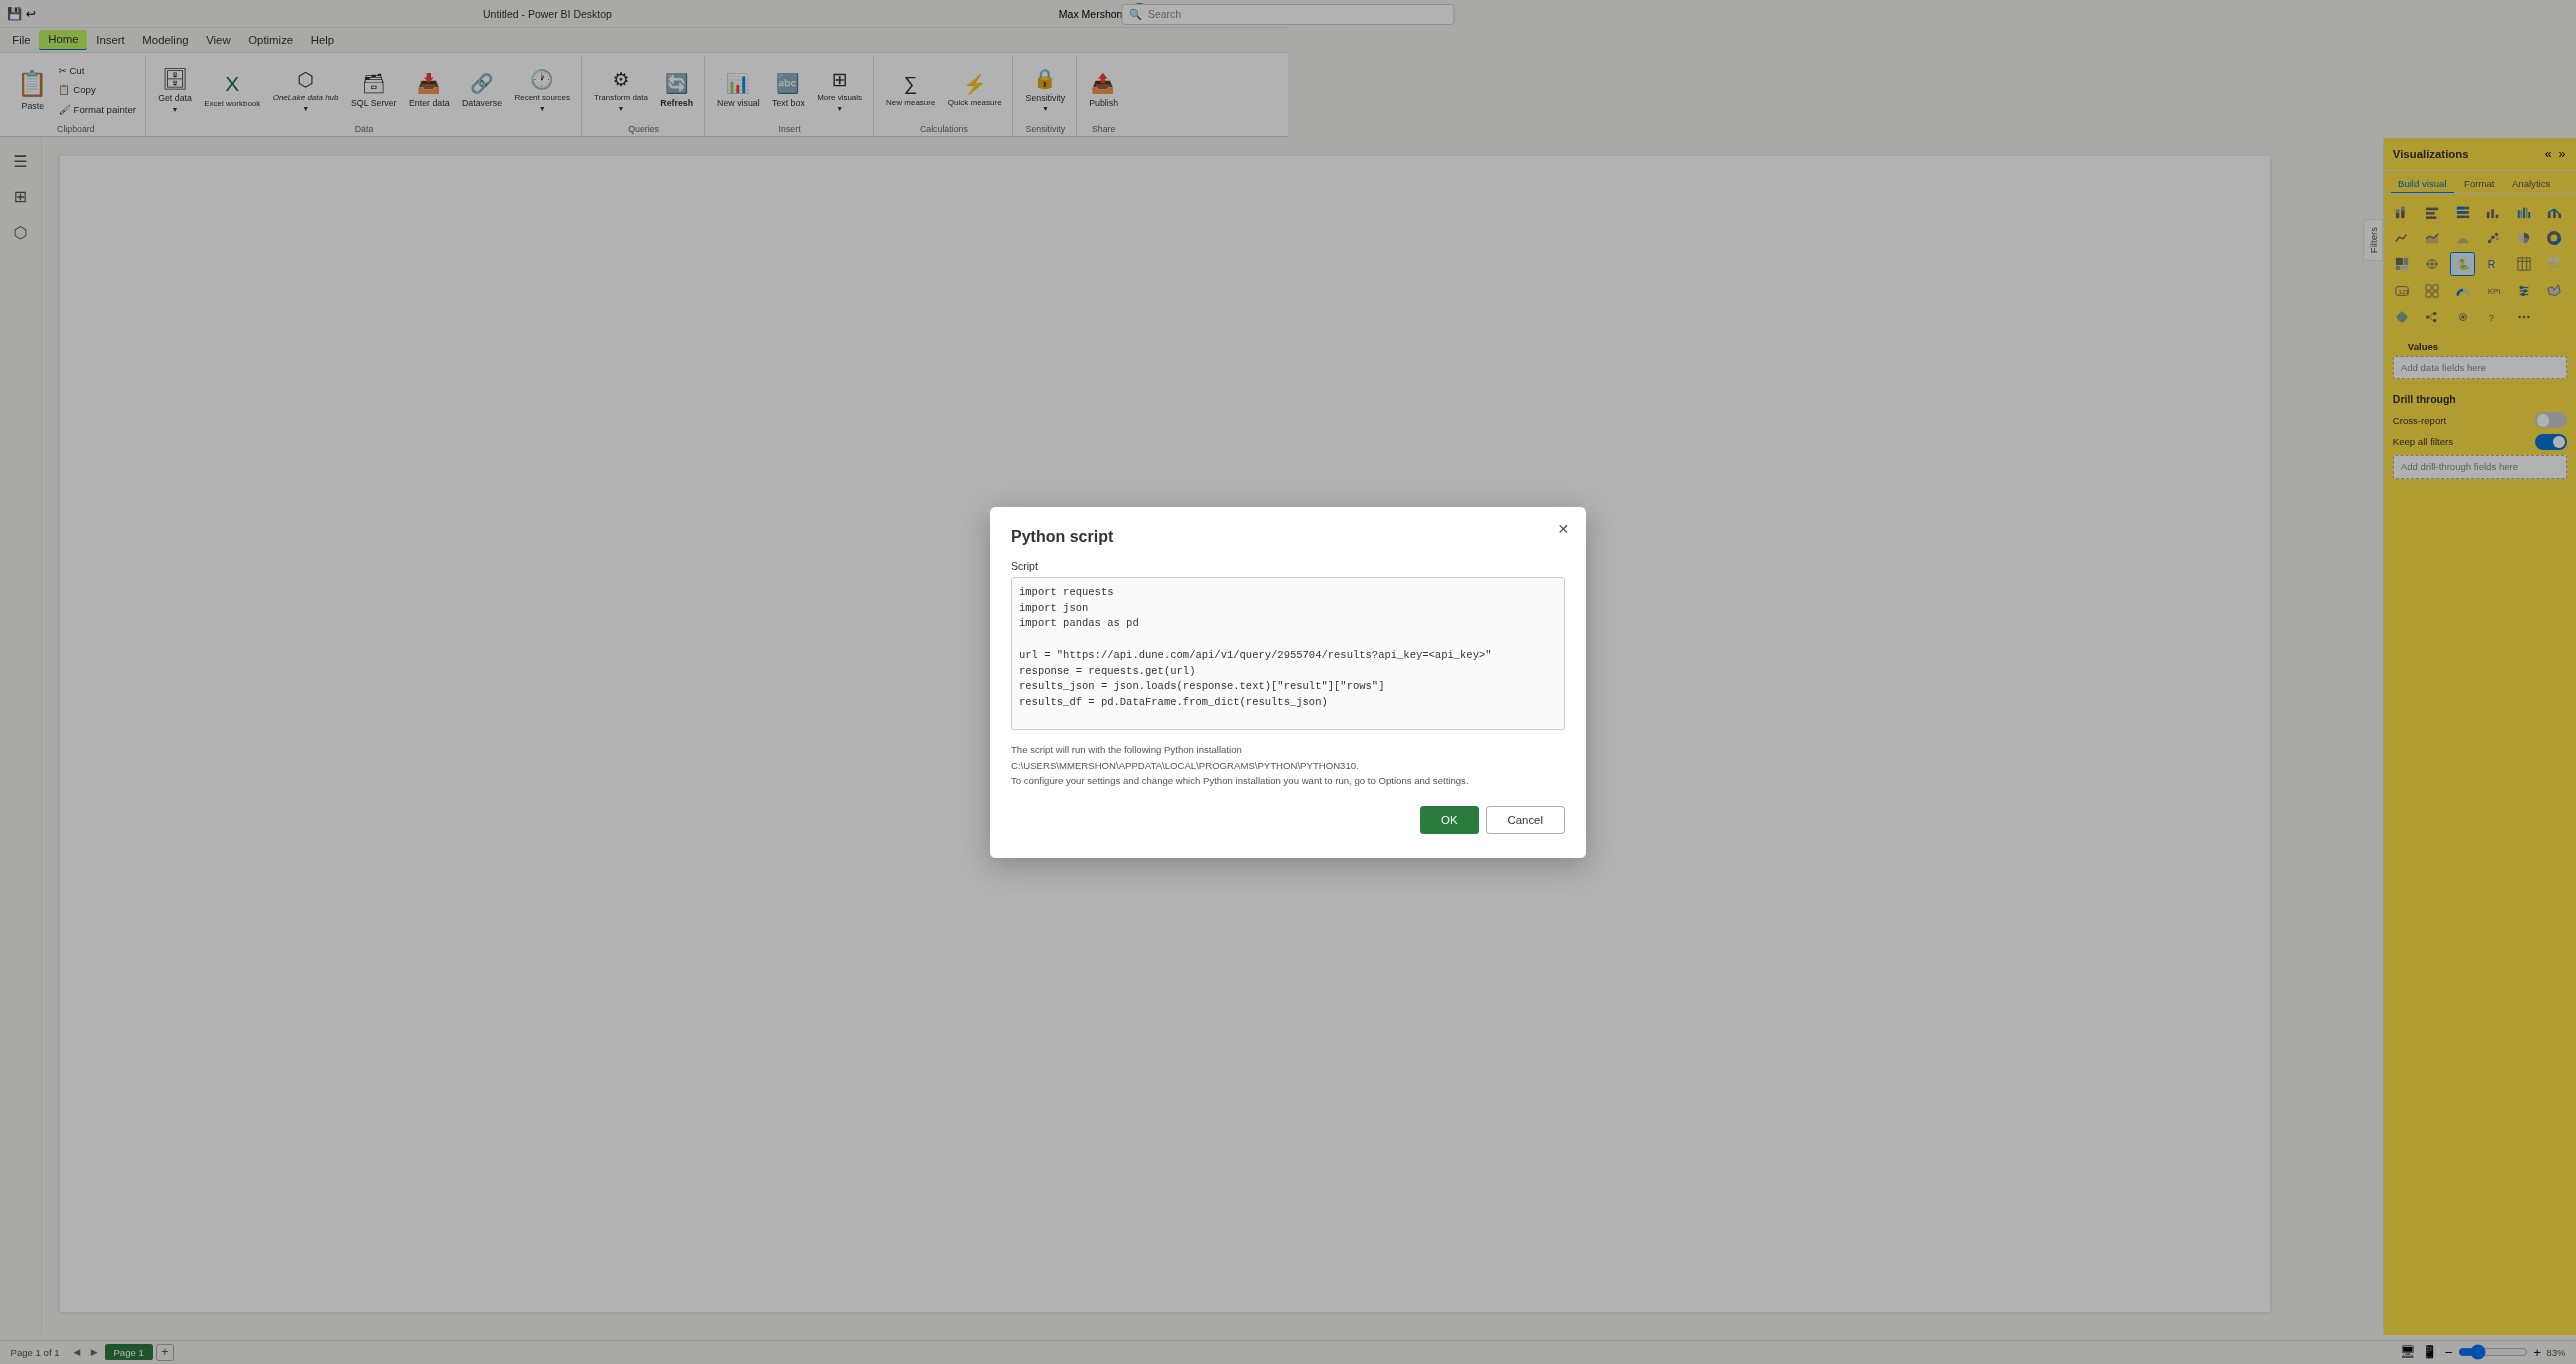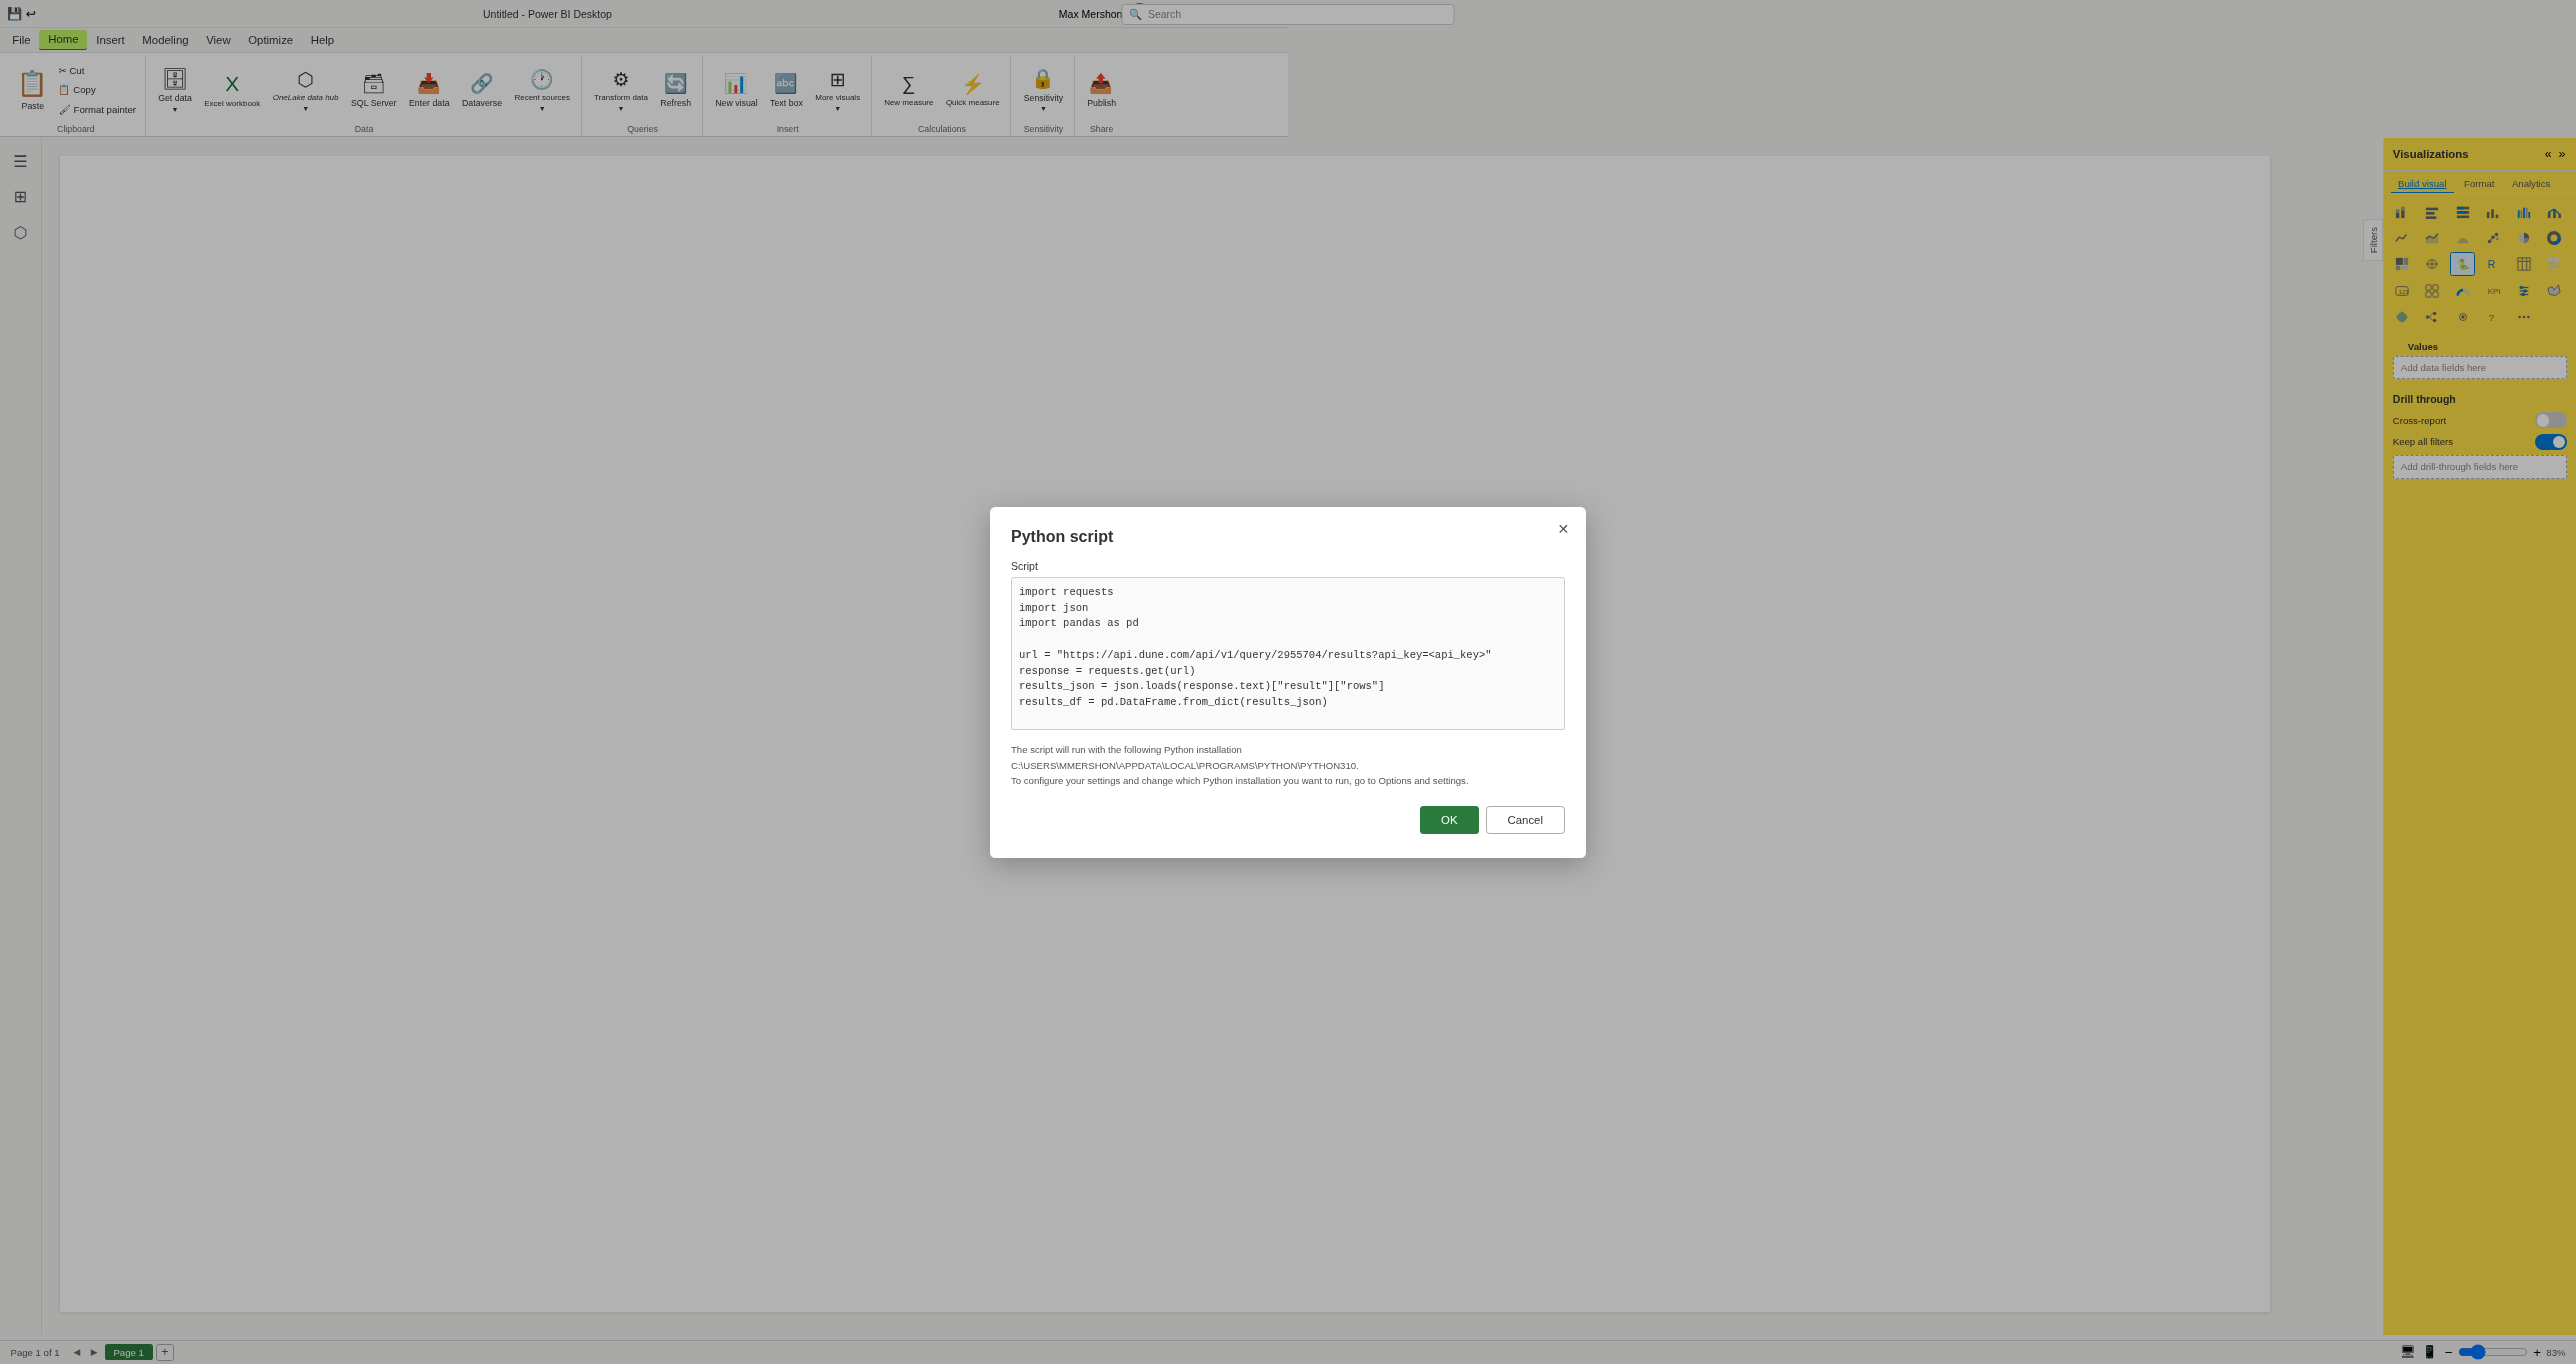--- a/index.html
+++ b/index.html
@@ -215,21 +215,21 @@
       padding: 3.5px 7px 0;
       gap: 3.5px;
     }
     .viz-tab {
       padding: 3.5px 7px;
       font-size: 9.6px;
       cursor: pointer;
       border-bottom: 1.8px solid transparent;
       color: #555;
     }
-    .viz-tab.active { border-bottom-color: #0078d4; color: #0078d4; text-decoration: underline; }
+    .viz-tab.active { border-bottom-color: #0078d4; color: #0078d4; }
 
     .viz-icons-grid {
       display: grid;
       grid-template-columns: repeat(6, 1fr);
       gap: 1.8px;
       padding: 5.3px;
     }
     .viz-icon-btn {
       width: 24.5px;
       height: 24.5px;
@@ -531,21 +531,21 @@
 
   <div class="ribbon-group">
     <div class="ribbon-items">
       <button class="ribbon-btn">
         <span style="font-size:19px;">⚙</span>
         <span style="font-size:8px;text-align:center;">Transform data</span>
         <span style="font-size:7px;">▼</span>
       </button>
       <button class="ribbon-btn">
         <span style="font-size:19px;">🔄</span>
-        <span style="font-size:8.8px;">Refresh</span>
+        <span style="font-size:8.8px;font-weight:bold;">Refresh</span>
       </button>
     </div>
     <div class="ribbon-group-label">Queries</div>
   </div>
 
   <div class="ribbon-group">
     <div class="ribbon-items">
       <button class="ribbon-btn">
         <span style="font-size:19px;">📊</span>
         <span style="font-size:8.8px;text-align:center;">New visual</span>

